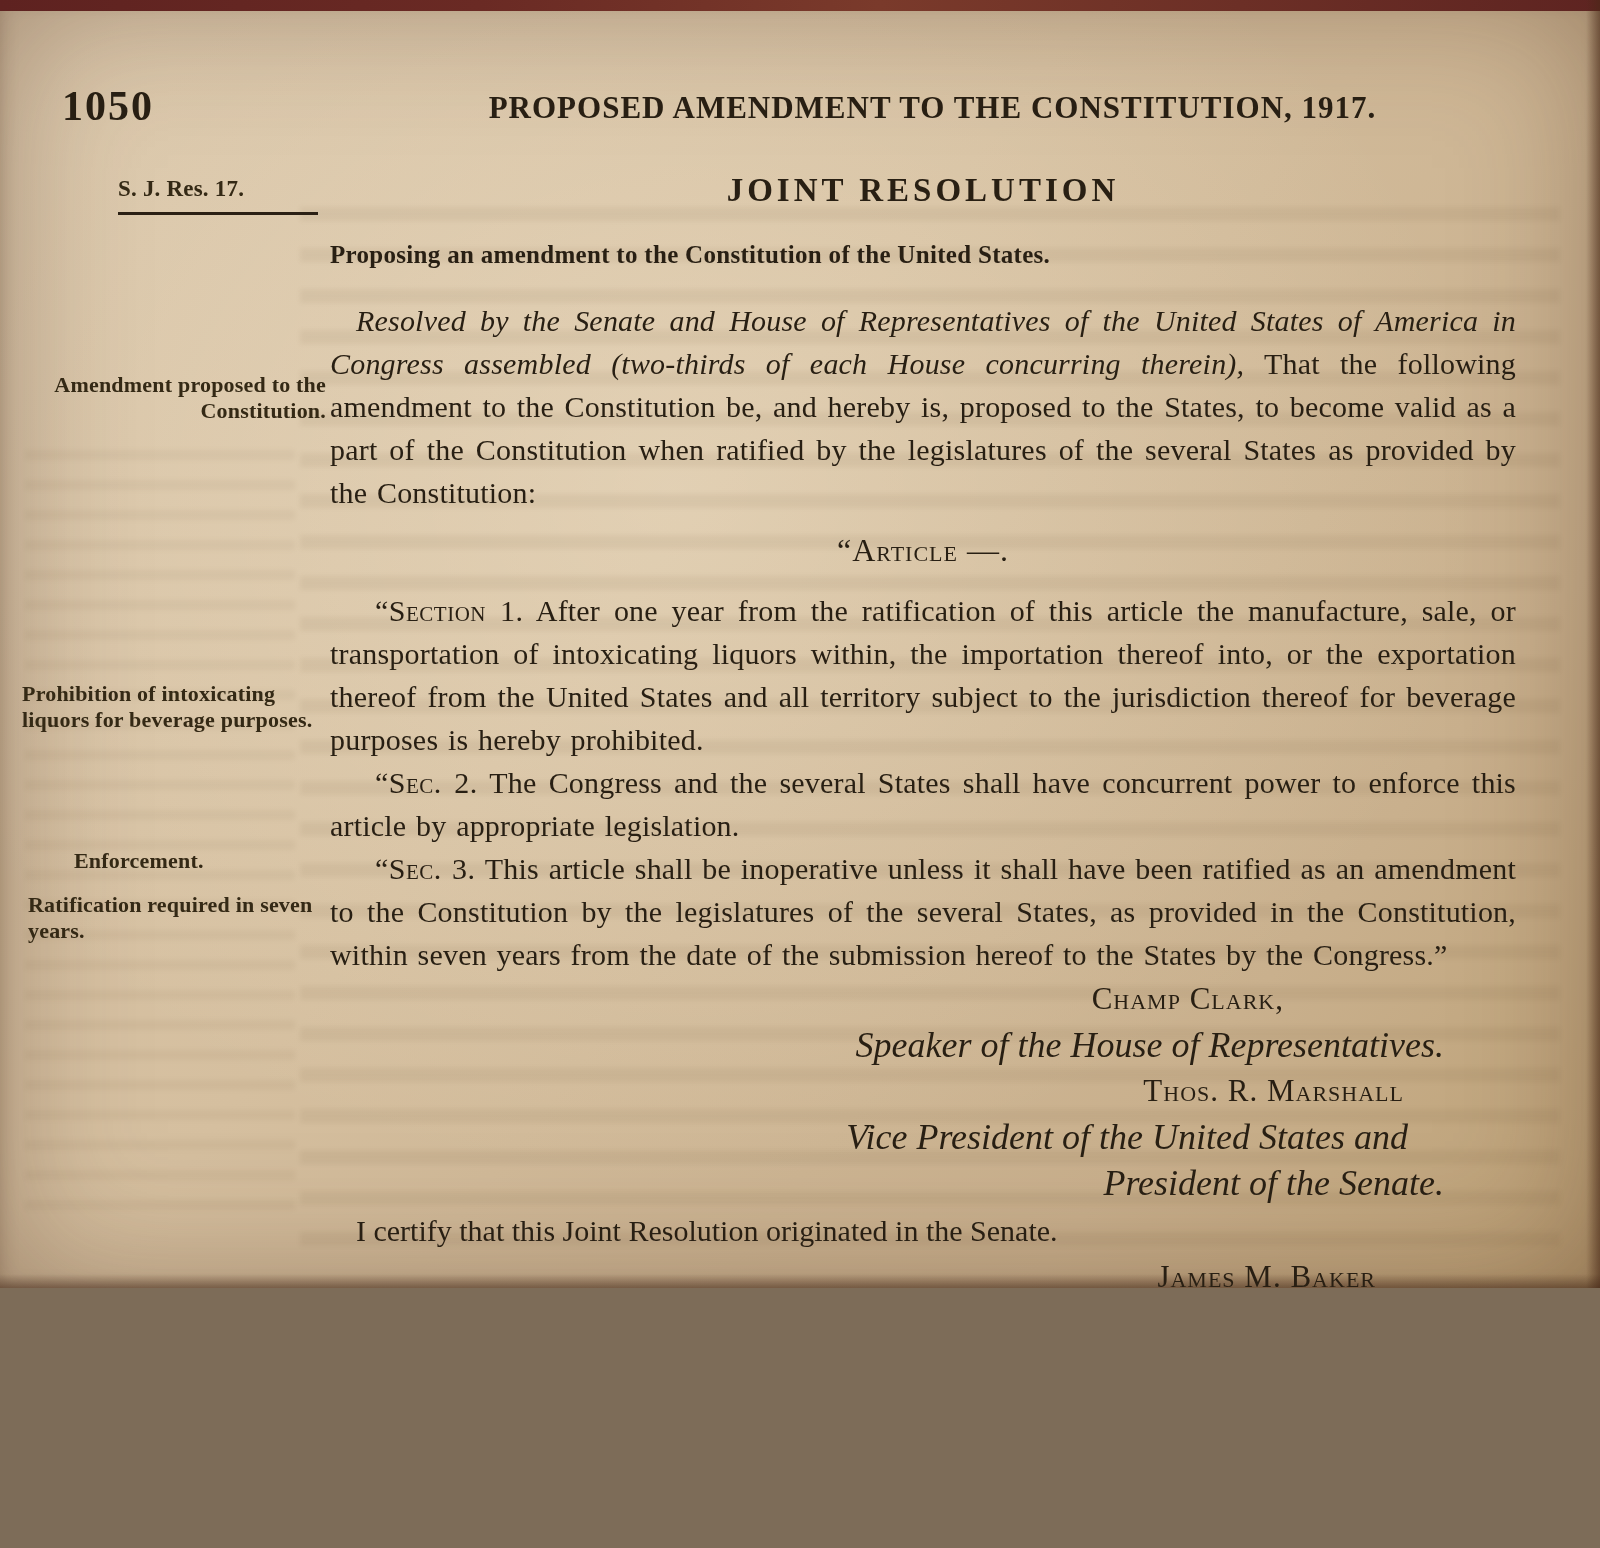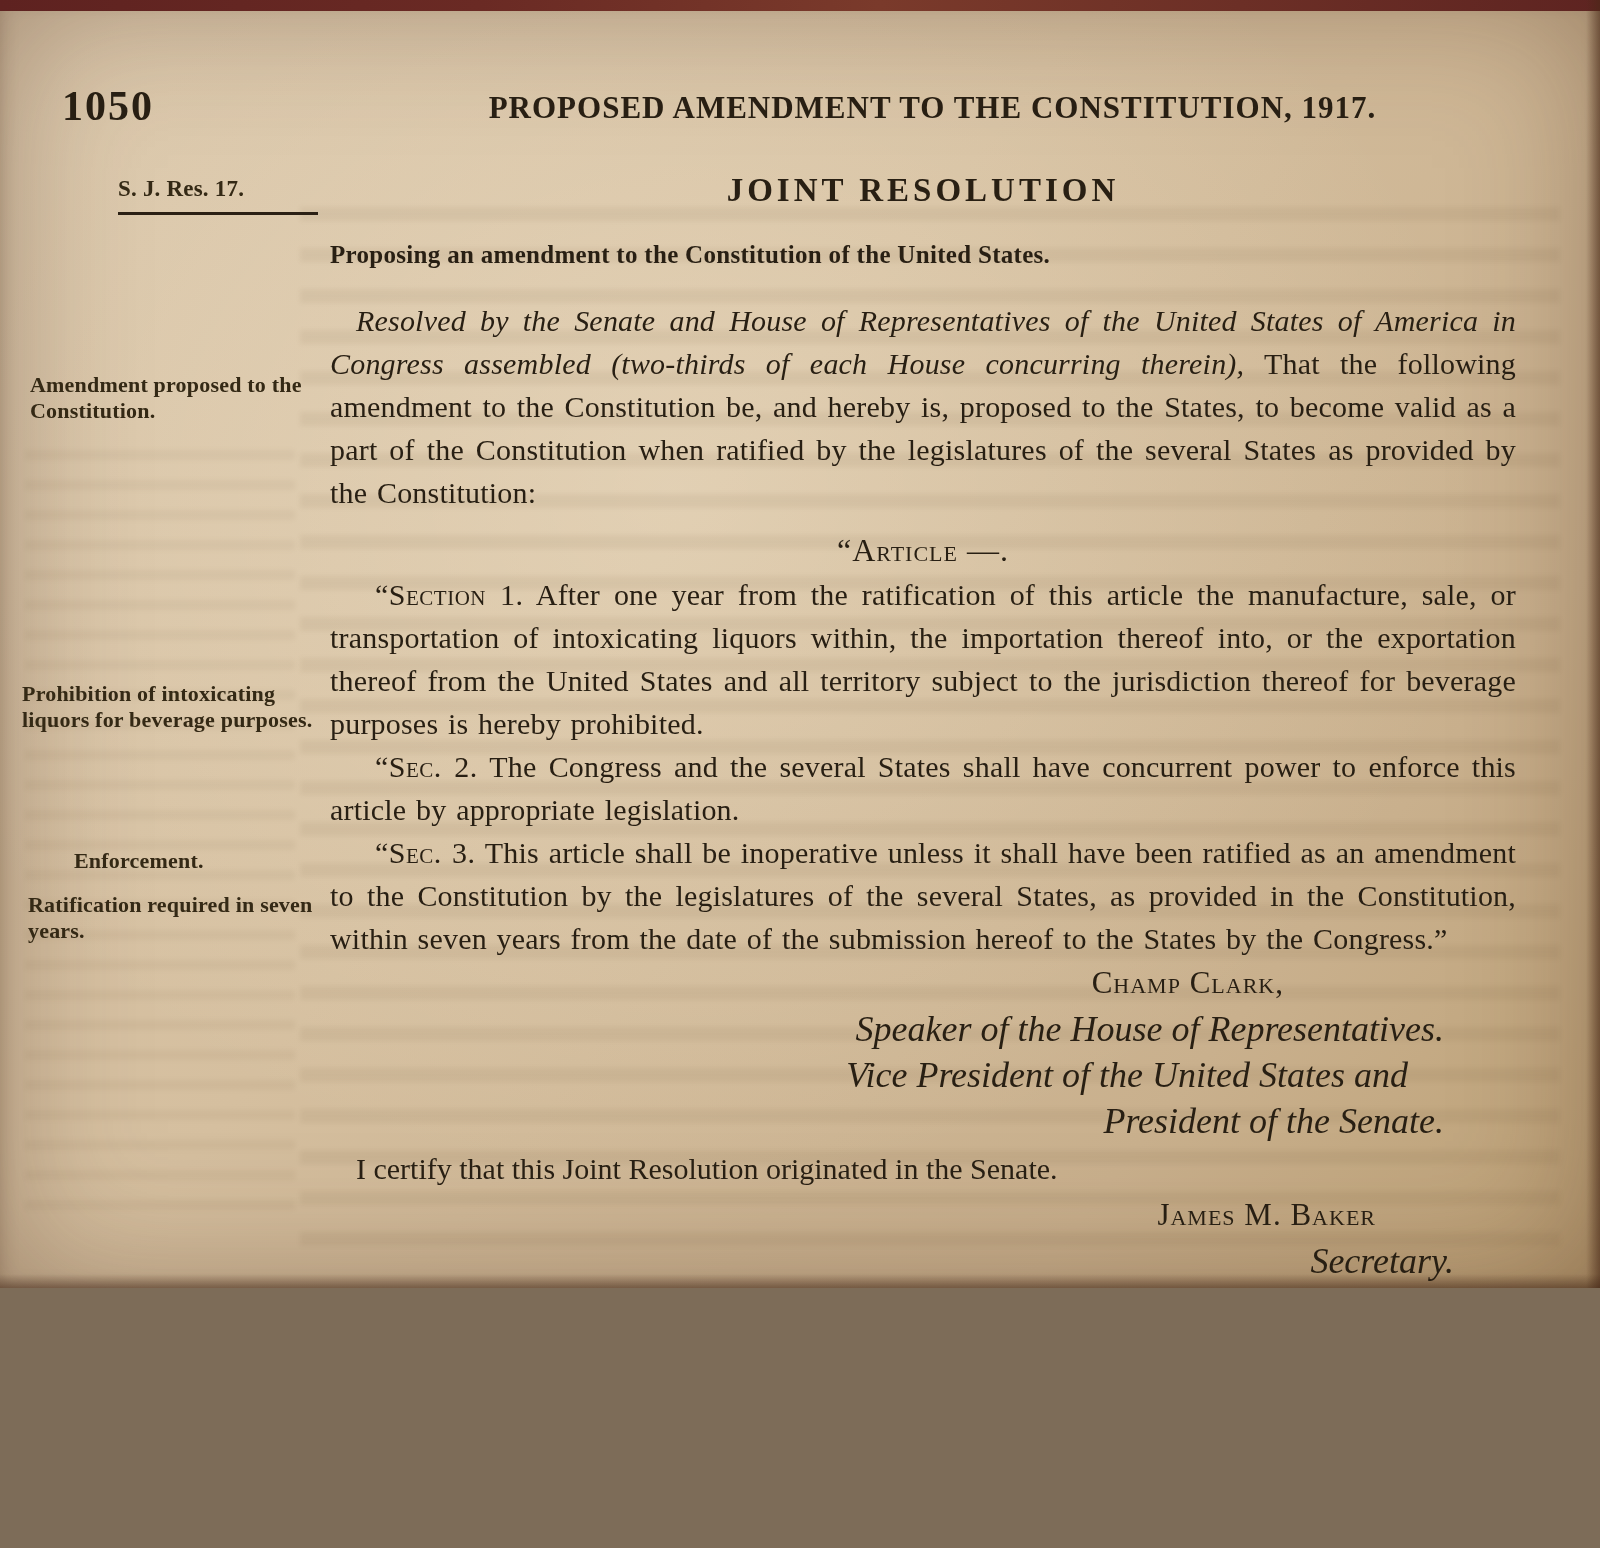--- a/index.html
+++ b/index.html
@@ -52,21 +52,21 @@
     white-space:nowrap;
   }
 
   
   .mnote {
     position:absolute; font-size:22px; line-height:26px; color:#342915;
     font-weight:bold; letter-spacing:0.2px;
   }
   .mnote-sj   { top:176px; left:118px; width:200px; font-size:23px;
                 border-bottom:3px solid #2b2014; padding-bottom:10px; }
-  .mnote-amend{ top:372px; left:30px;  width:296px; }
+  .mnote-amend{ top:372px; left:30px;  width:296px;text-align:right; }
   .mnote-prohib{ top:634px; left:22px; width:304px;margin-top:47px; }
   .mnote-enf  { top:848px; left:74px;  width:250px; }
   .mnote-rat  { top:892px; left:28px;  width:300px; }
 
   
   .main {
     position:absolute; left:330px; width:1186px; top:172px;
   }
   .res-title {
     text-align:center; font-size:33px; font-weight:bold; letter-spacing:4px;
@@ -75,21 +75,21 @@
     margin-top:32px; text-align:left; font-size:25px; font-weight:bold;
     letter-spacing:0.3px;
   }
   .para {
     font-size:30px; line-height:43px; text-align:justify;
     letter-spacing:0.2px; word-spacing:2px;
   }
   .preamble { margin-top:30px; text-indent:26px; }
   .italic { font-style:italic; }
   .article-heading {
-    margin-top:18px; margin-bottom:4px; text-align:center;
+    margin-top:18px; margin-bottom:20px; text-align:center;
     font-variant:small-caps; font-size:32px; letter-spacing:1px;
   }
   .sec { text-indent:45px; }
   .sc { font-variant:small-caps; letter-spacing:0.5px; }
 
   
   .sig-line { font-size:36px; line-height:46px; text-align:right; }
   .sig-name { font-variant:small-caps; font-size:31px; letter-spacing:1px; }
   .sig-title { font-style:italic; }
   .pad-clark    { padding-right:232px; }
@@ -130,20 +130,21 @@
     <div class="article-heading">“Article —.</div>
 
     <p class="para sec"><span class="sc">“Section 1.</span><span> After one year from the ratification of this article the manufacture, sale, or transportation of intoxicating liquors within, the importation thereof into, or the exportation thereof from the United States and all territory subject to the jurisdiction thereof for beverage purposes is hereby prohibited.</span></p>
 
     <p class="para sec"><span class="sc">“Sec. 2.</span><span> The Congress and the several States shall have concurrent power to enforce this article by appropriate legislation.</span></p>
 
     <p class="para sec"><span class="sc">“Sec. 3.</span><span> This article shall be inoperative unless it shall have been ratified as an amendment to the Constitution by the legislatures of the several States, as provided in the Constitution, within seven years from the date of the submission hereof to the States by the Congress.”</span></p>
 
     <div class="sig-line sig-name pad-clark">Champ Clark,</div>
     <div class="sig-line sig-title pad-speaker">Speaker of the House of Representatives.</div>
+    <div class="sig-line sig-name pad-marshall">Thos. R. Marshall</div>
     <div class="sig-line sig-title pad-vp1">Vice President of the United States and</div>
     <div class="sig-line sig-title pad-vp2">President of the Senate.</div>
 
     <div class="certify">I certify that this Joint Resolution originated in the Senate.</div>
 
     <div class="sig-line sig-name pad-baker">James M. Baker</div>
     <div class="sig-line sig-title pad-sec">Secretary.</div>
 
     <div class="deposited">Deposited in the Department of State December 19, 1917.</div>
   </div>

